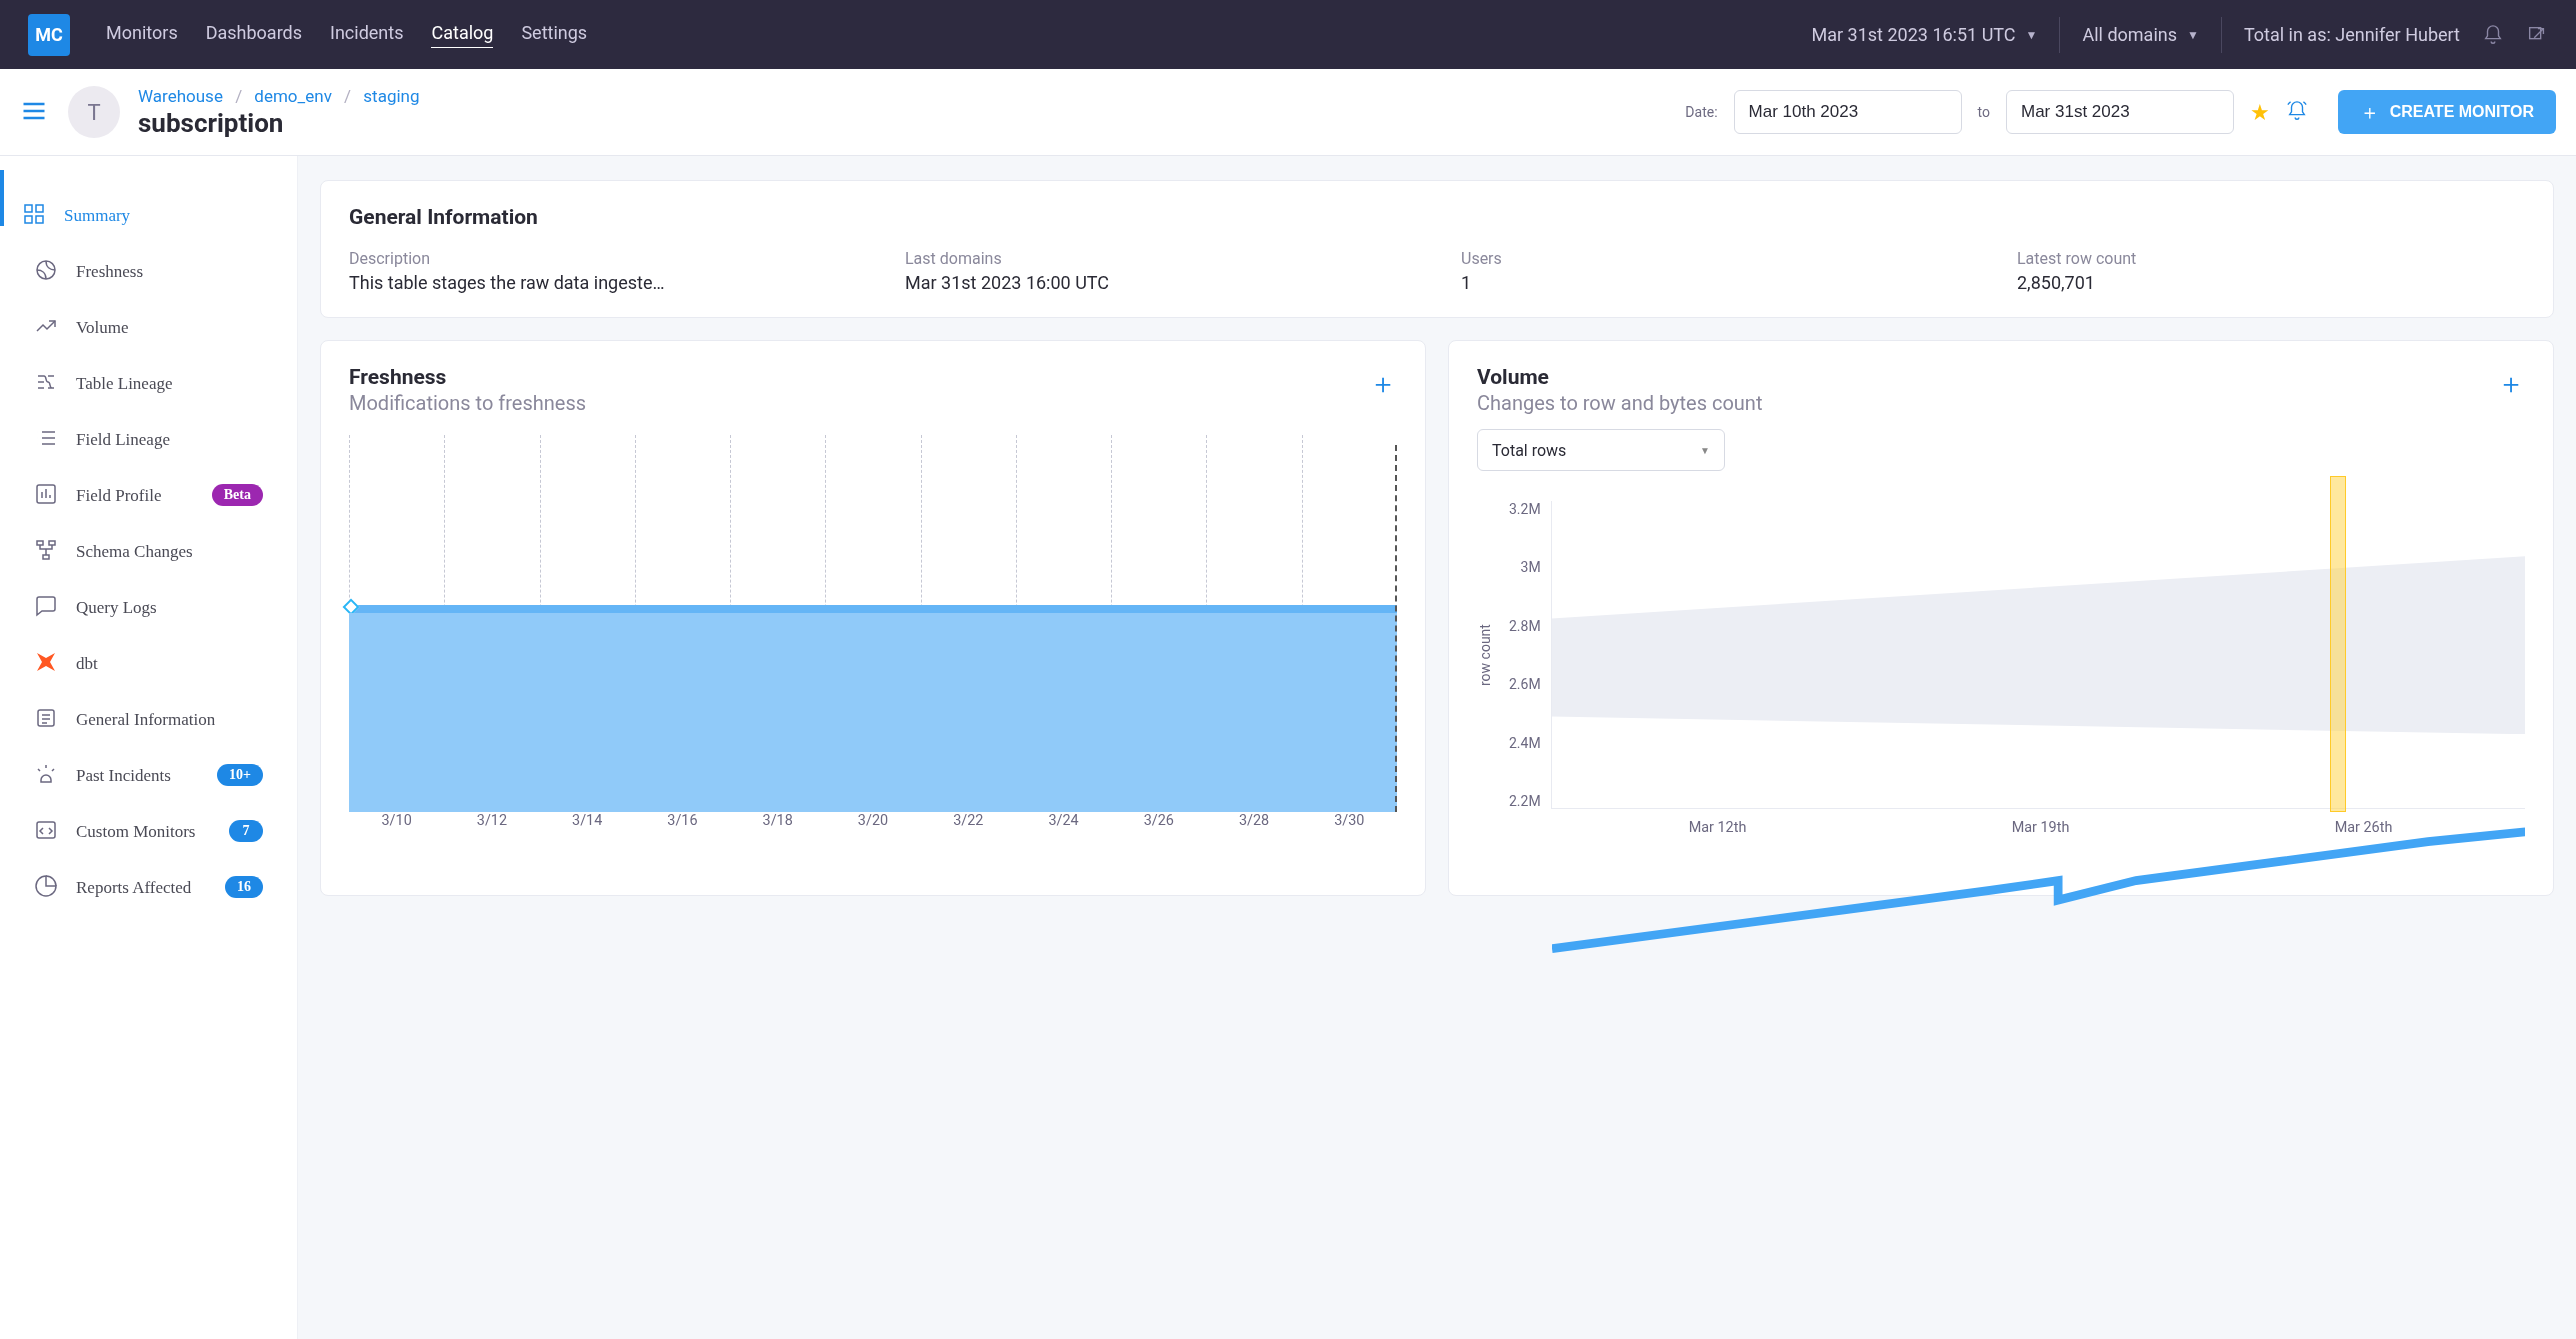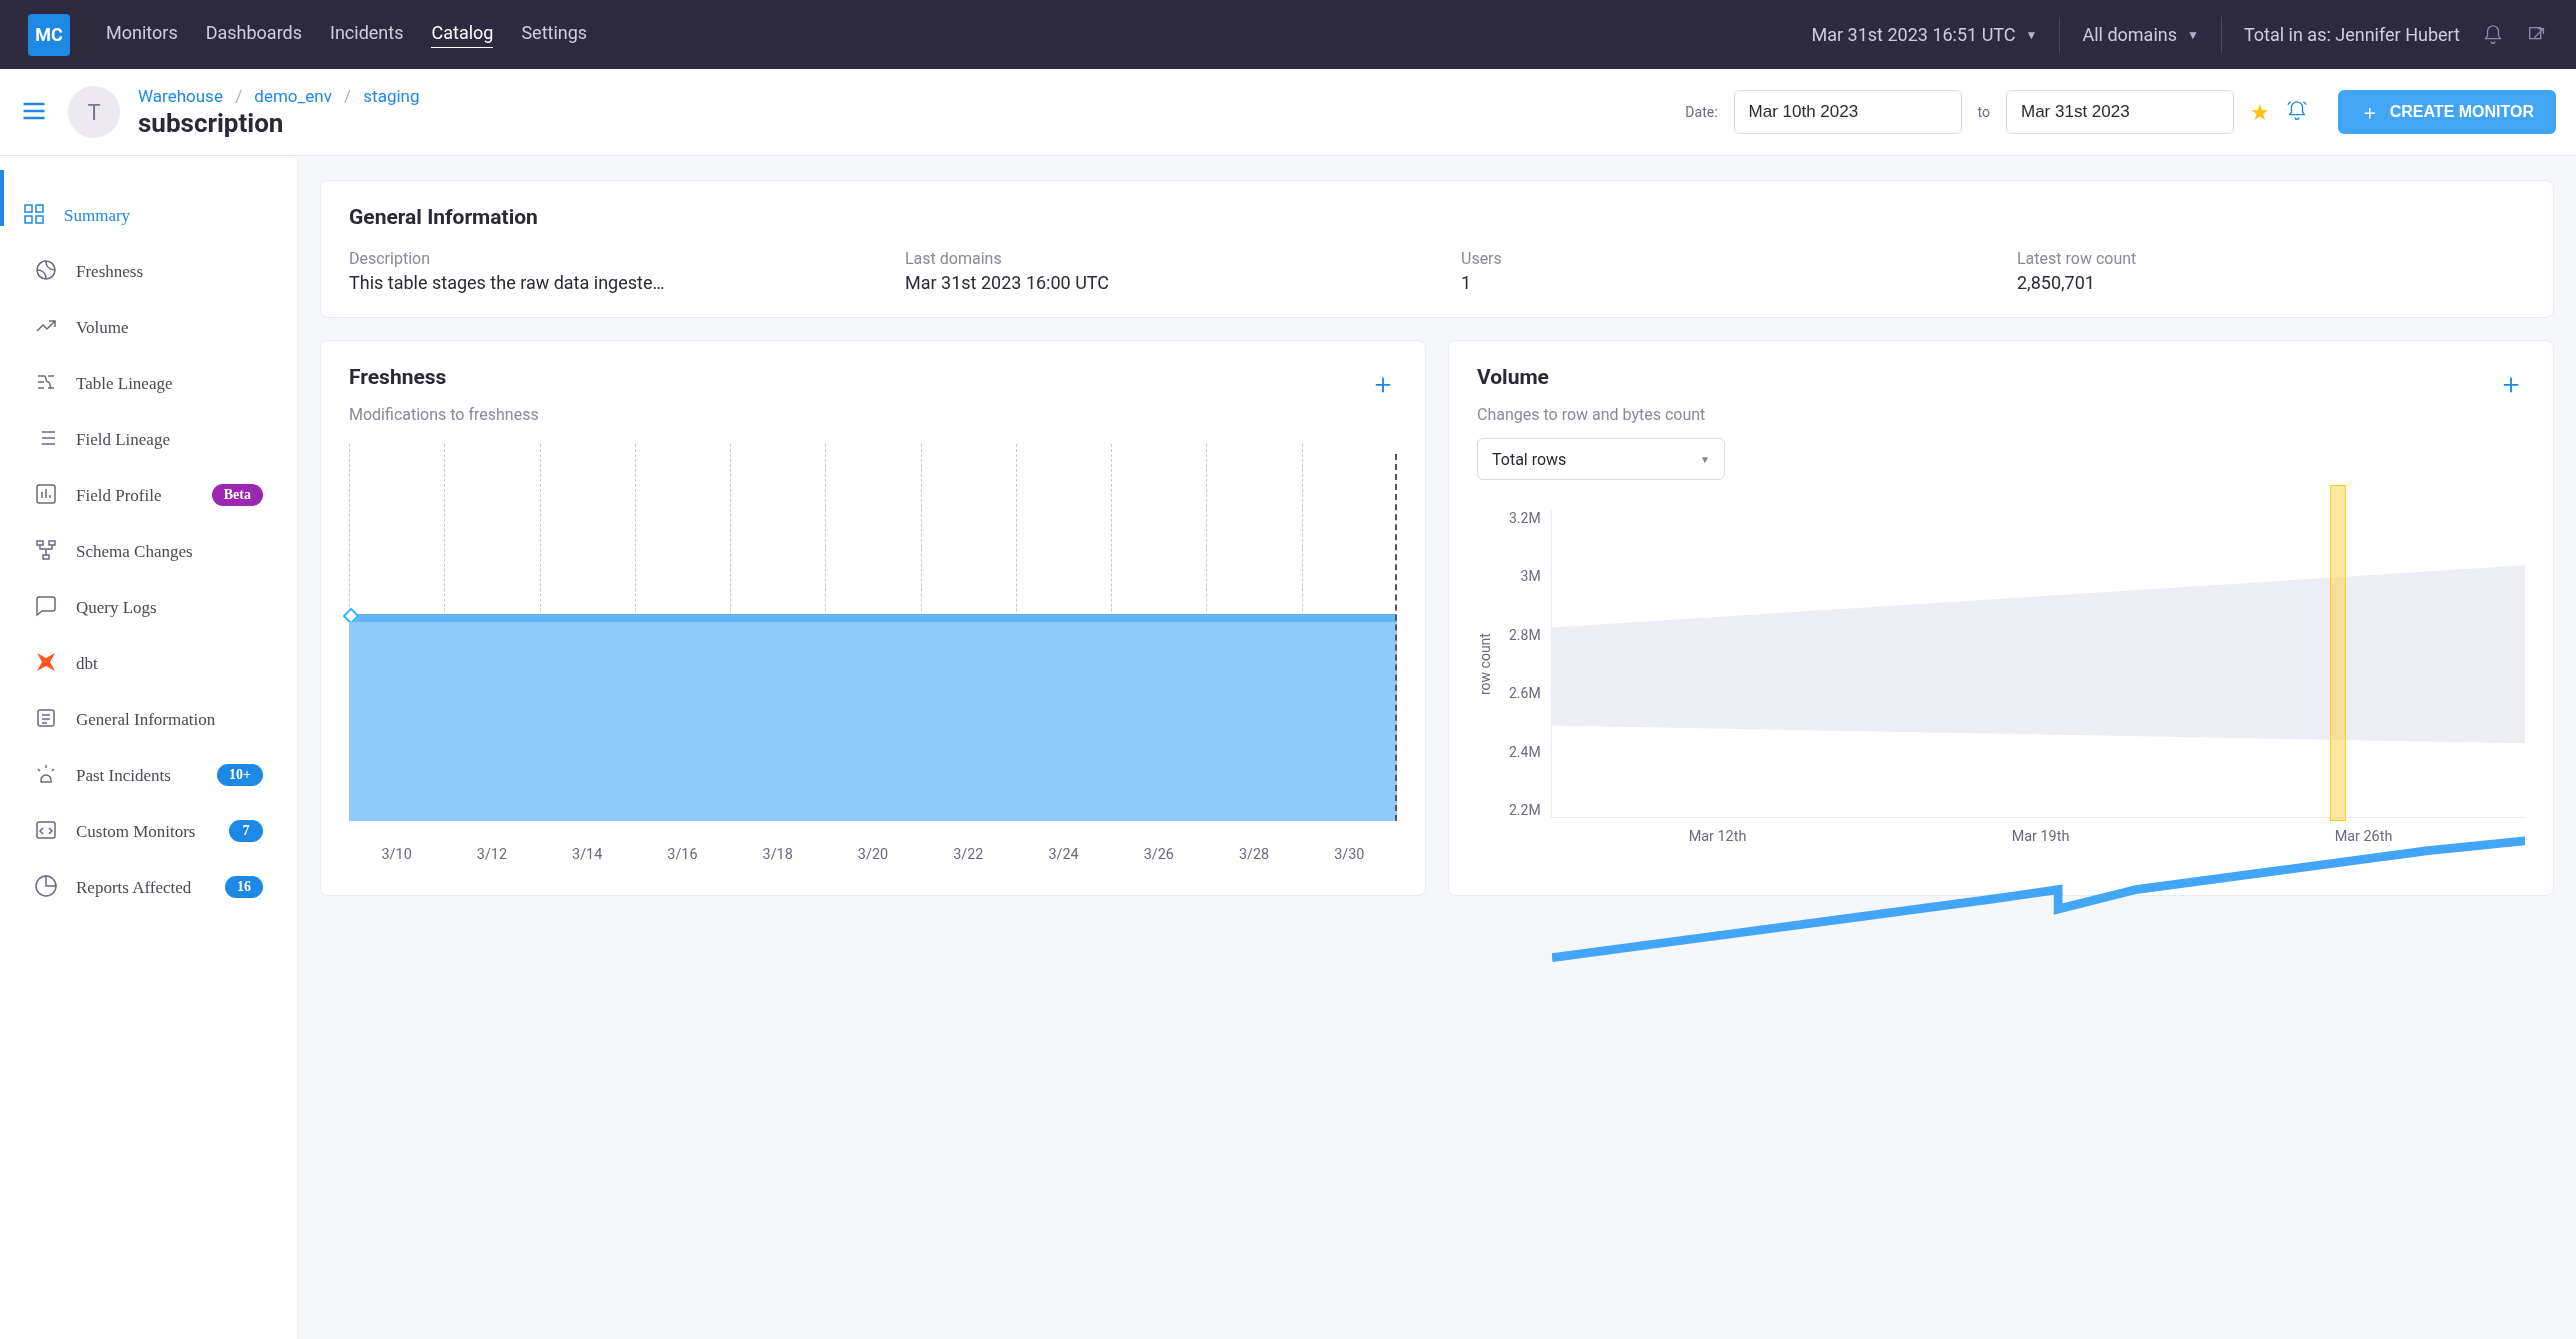--- a/index.html
+++ b/index.html
@@ -102,21 +102,21 @@
   }
   .badge.beta { background:#9c27b0; }
   .dbt-icon svg { fill:#ff5722; stroke:none;}
   
   .main { flex:1; padding: 24px 22px; display:flex; flex-direction:column; gap:22px;}
   .card {
     background:#fff; border:1px solid #e8eaf1; border-radius:8px;
     padding:24px 28px;
   }
   .card-title { font-size:21px; font-weight:700; color:#2a2a35; }
-  .card-sub { font-size:16px; color:#8a889b; margin-top:16px;}
+  .card-sub { font-size:20px; color:#8a889b; margin-top:2px;}
   .card-head { display:flex; align-items:flex-start;}
   .card-head .plus-icon { margin-left:auto; color:#1e88e5; font-size:28px; cursor:pointer; font-weight:300;}
   .info-grid { display:flex; margin-top:20px; gap:48px;}
   .info-col { flex:1; }
   .info-label { color:#8a889b; font-size:16px; margin-bottom:4px;}
   .info-val { font-size:18px; color:#2a2a35; white-space:nowrap; overflow:hidden; text-overflow:ellipsis; max-width: 327px;}
   .two-col { display:flex; gap:22px;}
   .two-col .card { flex:1; min-height: 556px; display:flex; flex-direction:column;}
   
   .fresh-chart {
@@ -135,21 +135,21 @@
     transform: rotate(45deg); top:calc(45% - 4px); left:-4px;
   }
   .fresh-bars {
     position:absolute; left:0; right:0; top:calc(45% + 8px); bottom:0;
     background:#90caf9;
   }
   .fresh-end {
     position:absolute; right:0; top:10px; bottom:0; width:2px;
     border-right:2px dashed #555;
   }
-  .fresh-axis { display:flex; margin-top:25px; font-size:14.4px; color:#6b6880;}
+  .fresh-axis { display:flex; margin-top:0; font-size:14.4px; color:#6b6880;}
   .fresh-axis span{flex:1; text-align:center;}
   
   .vol-select {
     margin-top:14px; width: 248px; height:42px;
     border:1px solid #d7dae3; border-radius:6px; padding:0 14px;
     display:flex;align-items:center;justify-content:space-between;
     font-size:16px;color:#2a2a35; cursor:pointer;
   }
   .vol-select .tri{color:#888;font-size:10px;}
   .vol-chart { margin-top:30px; display:flex; height:308px;}

